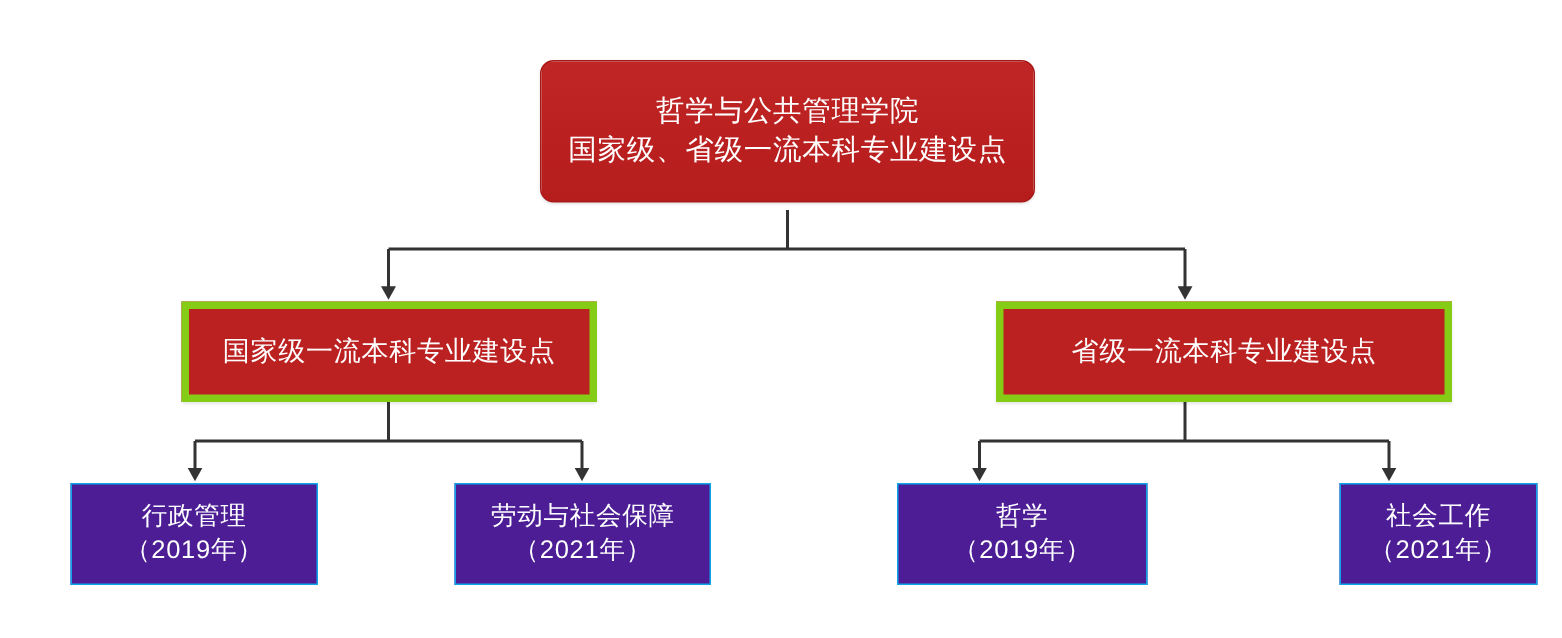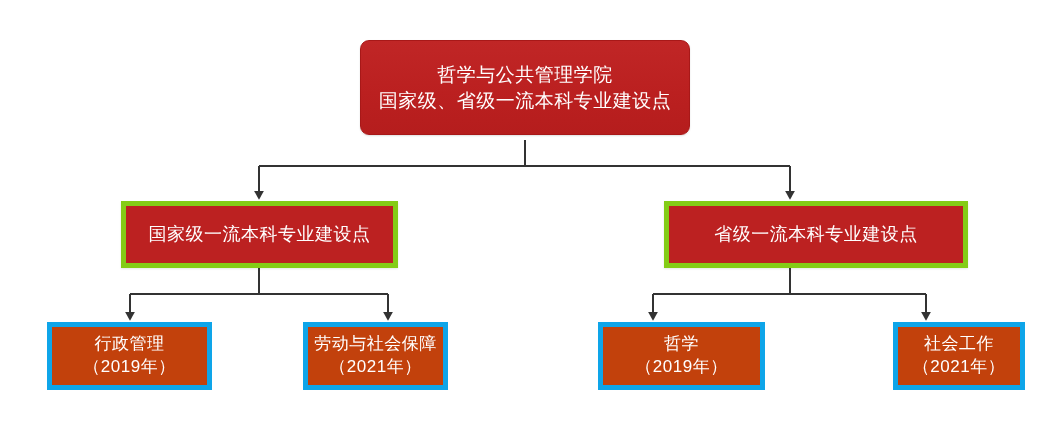--- a/index.html
+++ b/index.html
@@ -53,26 +53,26 @@
     background: #bc2121;
     border: 5px solid #84cc16;
     font-size: 18px;
     box-shadow: 0 1px 2px rgba(0,0,0,0.10);
   }
   .node-l2-left  { left: 121px; width: 277px; }
   .node-l2-right { left: 664px; width: 304px; }
   .node-leaf {
     top: 322px;
     height: 68px;
-    background: #c2410c;
-    border: 5px solid #0ea5e9;
+    background: #4c1d95;
+    border: 1px solid #0ea5e9;
     font-size: 17px;
   }
   .leaf-1 { left: 47px;  width: 165px; }
-  .leaf-2 { left: 303px; width: 145px; }
+  .leaf-2 { left: 303px; width: 171px; }
   .leaf-3 { left: 570px; width: 167px; margin-left: 28px; }
   .leaf-4 { left: 893px; width: 132px; }
 </style>
 </head>
 <body>
 
 <div id="canvas">
 
   <svg id="edges" viewBox="0 0 1041 425" width="1041" height="425" xmlns="http://www.w3.org/2000/svg">
     <defs>

